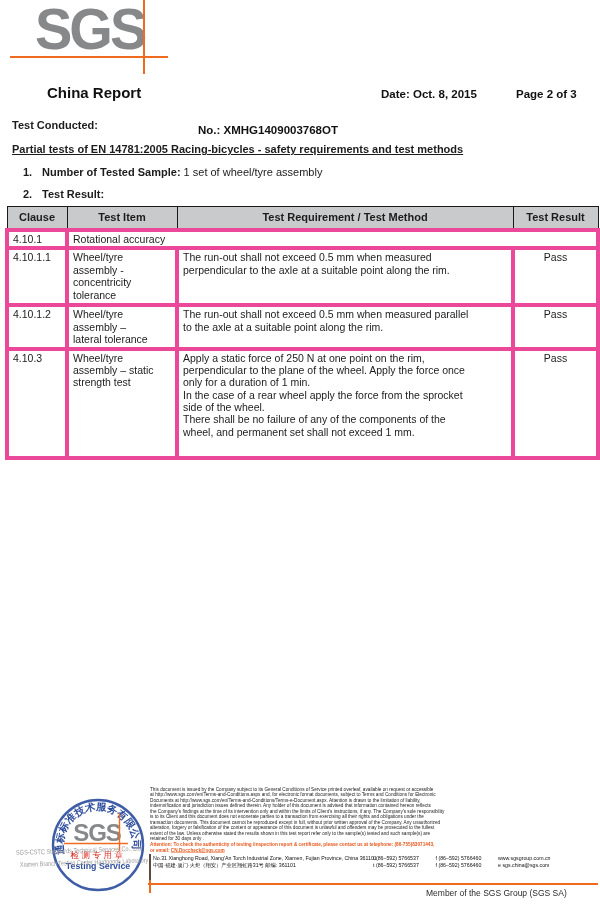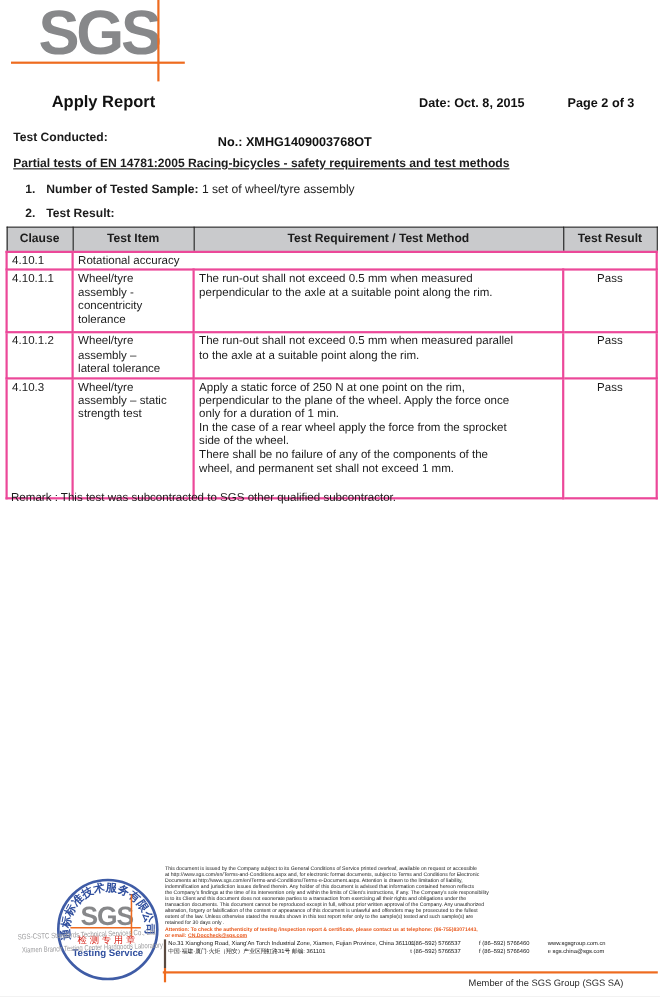--- a/index.html
+++ b/index.html
@@ -35,21 +35,21 @@
   table.results {
     position:absolute; left:5px; top:206px; width:591px;
     border-collapse:collapse; table-layout:fixed;
     font-size:10.5px; line-height:1.18;padding-left:27px;
   }
   .results th {
     background:#c9cacc; border:1.5px solid #1a1a1a;
     font-weight:bold; height:19px; padding:1px 2px; text-align:center; font-size:11px;
   }
   .results td {
-    border:2px solid #ec4899; vertical-align:top;
+    border:4px solid #ec4899; vertical-align:top;
     padding:1px 4px; white-space:pre-line;
   }
   .results .c-clause { width:60px; }
   .results .c-item   { width:110px; }
   .results .c-req    { width:336px; }
   .results .c-res    { width:85px; }
   .results td.res { text-align:center; }
   
   .remark { position:absolute; left:10px; top:446px; font-size:10.5px; white-space:nowrap; }
   
@@ -81,21 +81,21 @@
 </style>
 </head>
 <body>
 
 <div class="page">
 
   <div class="logo-sgs">SGS</div>
   <div class="logo-hline"></div>
   <div class="logo-vline"></div>
 
-  <div class="rpt-title">Apply Report</div>
+  <div class="rpt-title">China Report</div>
   <div class="rpt-meta meta-no">No.: XMHG1409003768OT</div>
   <div class="rpt-meta meta-date">Date: Oct. 8, 2015</div>
   <div class="rpt-meta meta-page">Page 2 of  3</div>
 
   <div class="line tc">Test Conducted:</div>
   <div class="line standard">Partial tests of EN 14781:2005 Racing-bicycles - safety requirements and test methods</div>
   <div class="line num-item item1">
     <span class="no">1.</span>
     <span class="txt"><b>Number of Tested Sample:</b><span class="normal"> 1 set of wheel/tyre assembly</span></span>
   </div>
@@ -151,21 +151,20 @@
 only for a duration of 1 min.
 In the case of a rear wheel apply the force from the sprocket
 side of the wheel.
 There shall be no failure of any of the components of the
 wheel, and permanent set shall not exceed 1 mm.</td>
       <td class="res">Pass</td>
     </tr>
   </tbody>
     </table>
 
-  <div class="remark">Remark : This test was subcontracted to SGS other qualified subcontractor.</div>
 
   <div class="legal-wrap">
     <div class="legal-scaled">
       <div class="legal-text">This document is issued by the Company subject to its General Conditions of Service printed overleaf, available on request or accessible
 at http://www.sgs.com/en/Terms-and-Conditions.aspx and, for electronic format documents, subject to Terms and Conditions for Electronic
 Documents at http://www.sgs.com/en/Terms-and-Conditions/Terms-e-Document.aspx. Attention is drawn to the limitation of liability,
 indemnification and jurisdiction issues defined therein. Any holder of this document is advised that information contained hereon reflects
 the Company's findings at the time of its intervention only and within the limits of Client's instructions, if any. The Company's sole responsibility
 is to its Client and this document does not exonerate parties to a transaction from exercising all their rights and obligations under the
 transaction documents. This document cannot be reproduced except in full, without prior written approval of the Company. Any unauthorized

